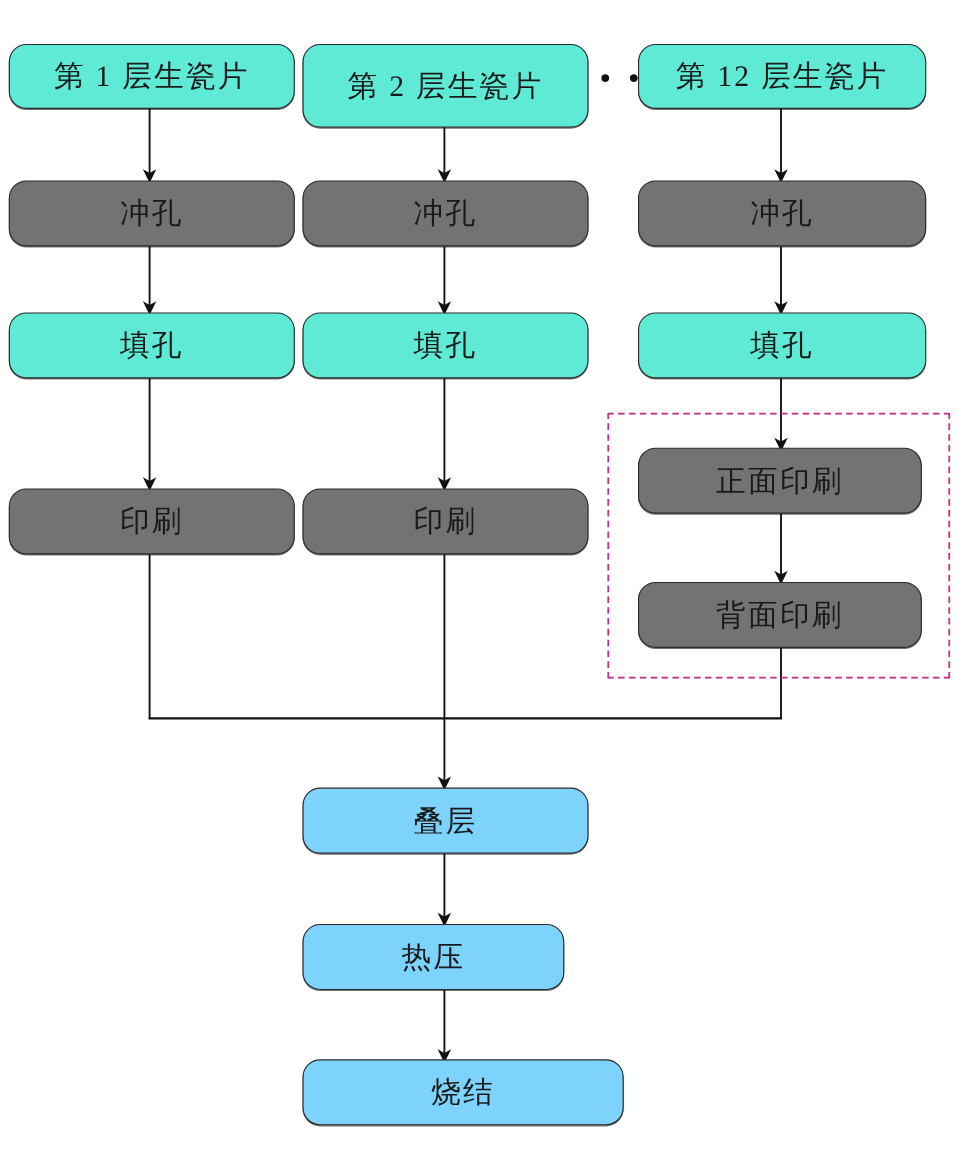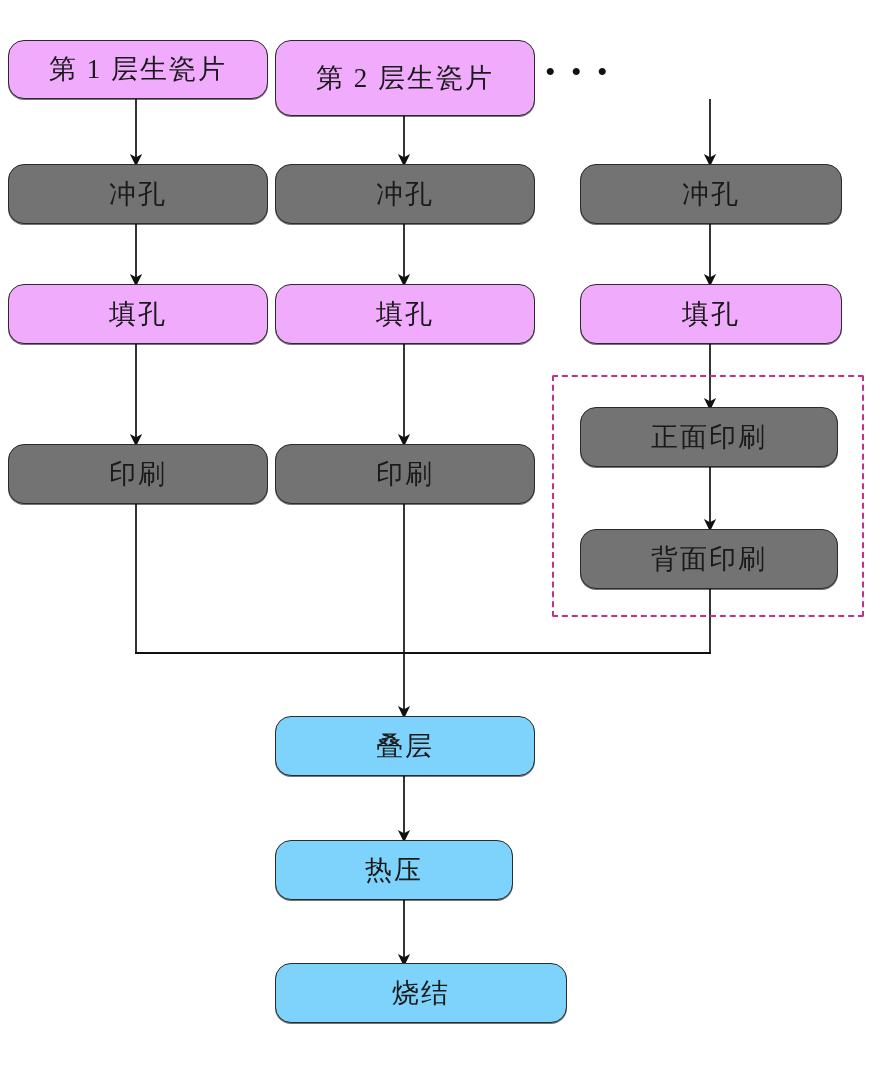--- a/index.html
+++ b/index.html
@@ -34,21 +34,21 @@
     align-items: center;
     justify-content: center;
     text-align: center;
     font-size: 27px;
     line-height: 1;
     color: #1a1a1a;
     letter-spacing: 2px;
     white-space: nowrap;
     box-shadow: 0 1px 0 rgba(0,0,0,0.55);
   }
-  .node.fill-blue   { background: #f0abfc; }
+  .node.fill-blue   { background: #5eead4; }
   .node.fill-yellow { background: #737373; }
   .node.fill-pink   { background: #7dd3fc; }
   .node .node-text { display: inline-block; }
 
   .group-box {
     position: absolute;
     box-sizing: border-box;
     border: 2.4px dashed #c4308c;
     background: transparent;
     border-radius: 2px;
@@ -123,20 +123,23 @@
   <div class="node fill-yellow" style="left:275px; top:164px; width:260px; height:60px;">
     <span class="node-text">冲孔</span>
   </div>
   <div class="node fill-blue" style="left:275px; top:284px; width:260px; height:60px;">
     <span class="node-text">填孔</span>
   </div>
   <div class="node fill-yellow" style="left:275px; top:444px; width:260px; height:60px;">
     <span class="node-text">印刷</span>
   </div>
 
+  <div class="node fill-blue" style="left:580px; top:40px; width:262px; height:59px;">
+    <span class="node-text">第 12 层生瓷片</span>
+  </div>
   <div class="node fill-yellow" style="left:580px; top:164px; width:262px; height:60px;">
     <span class="node-text">冲孔</span>
   </div>
   <div class="node fill-blue" style="left:580px; top:284px; width:262px; height:60px;">
     <span class="node-text">填孔</span>
   </div>
   <div class="node fill-yellow" style="left:580px; top:407px; width:258px; height:60px;">
     <span class="node-text">正面印刷</span>
   </div>
   <div class="node fill-yellow" style="left:580px; top:529px; width:258px; height:60px;justify-content:center;">

